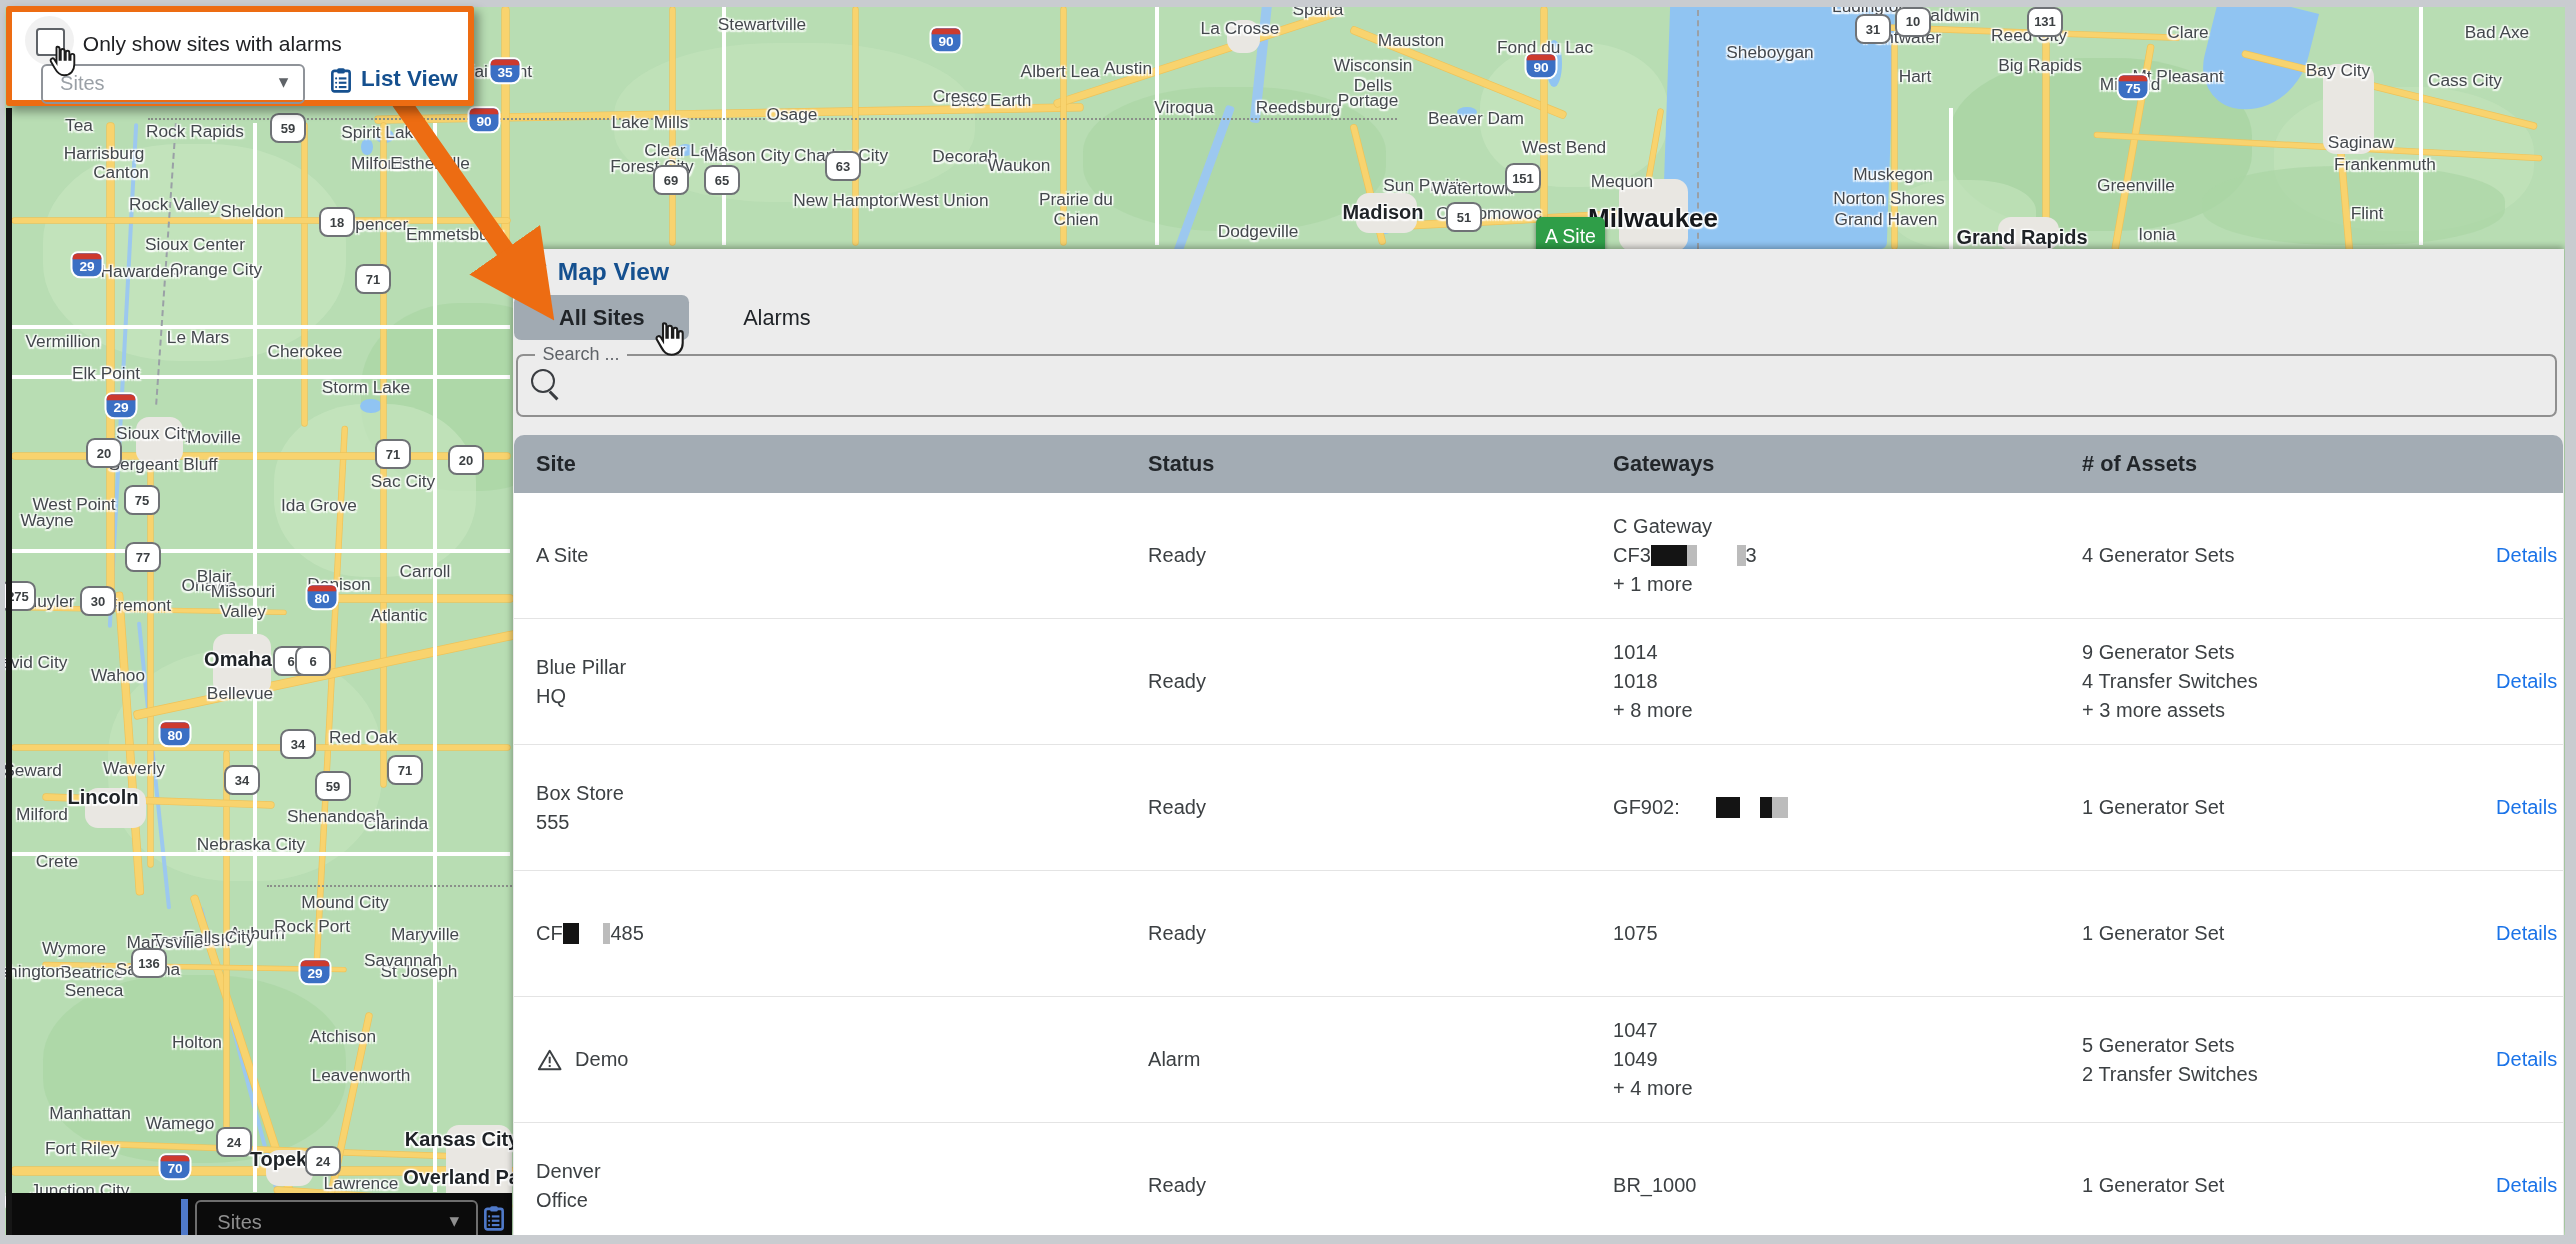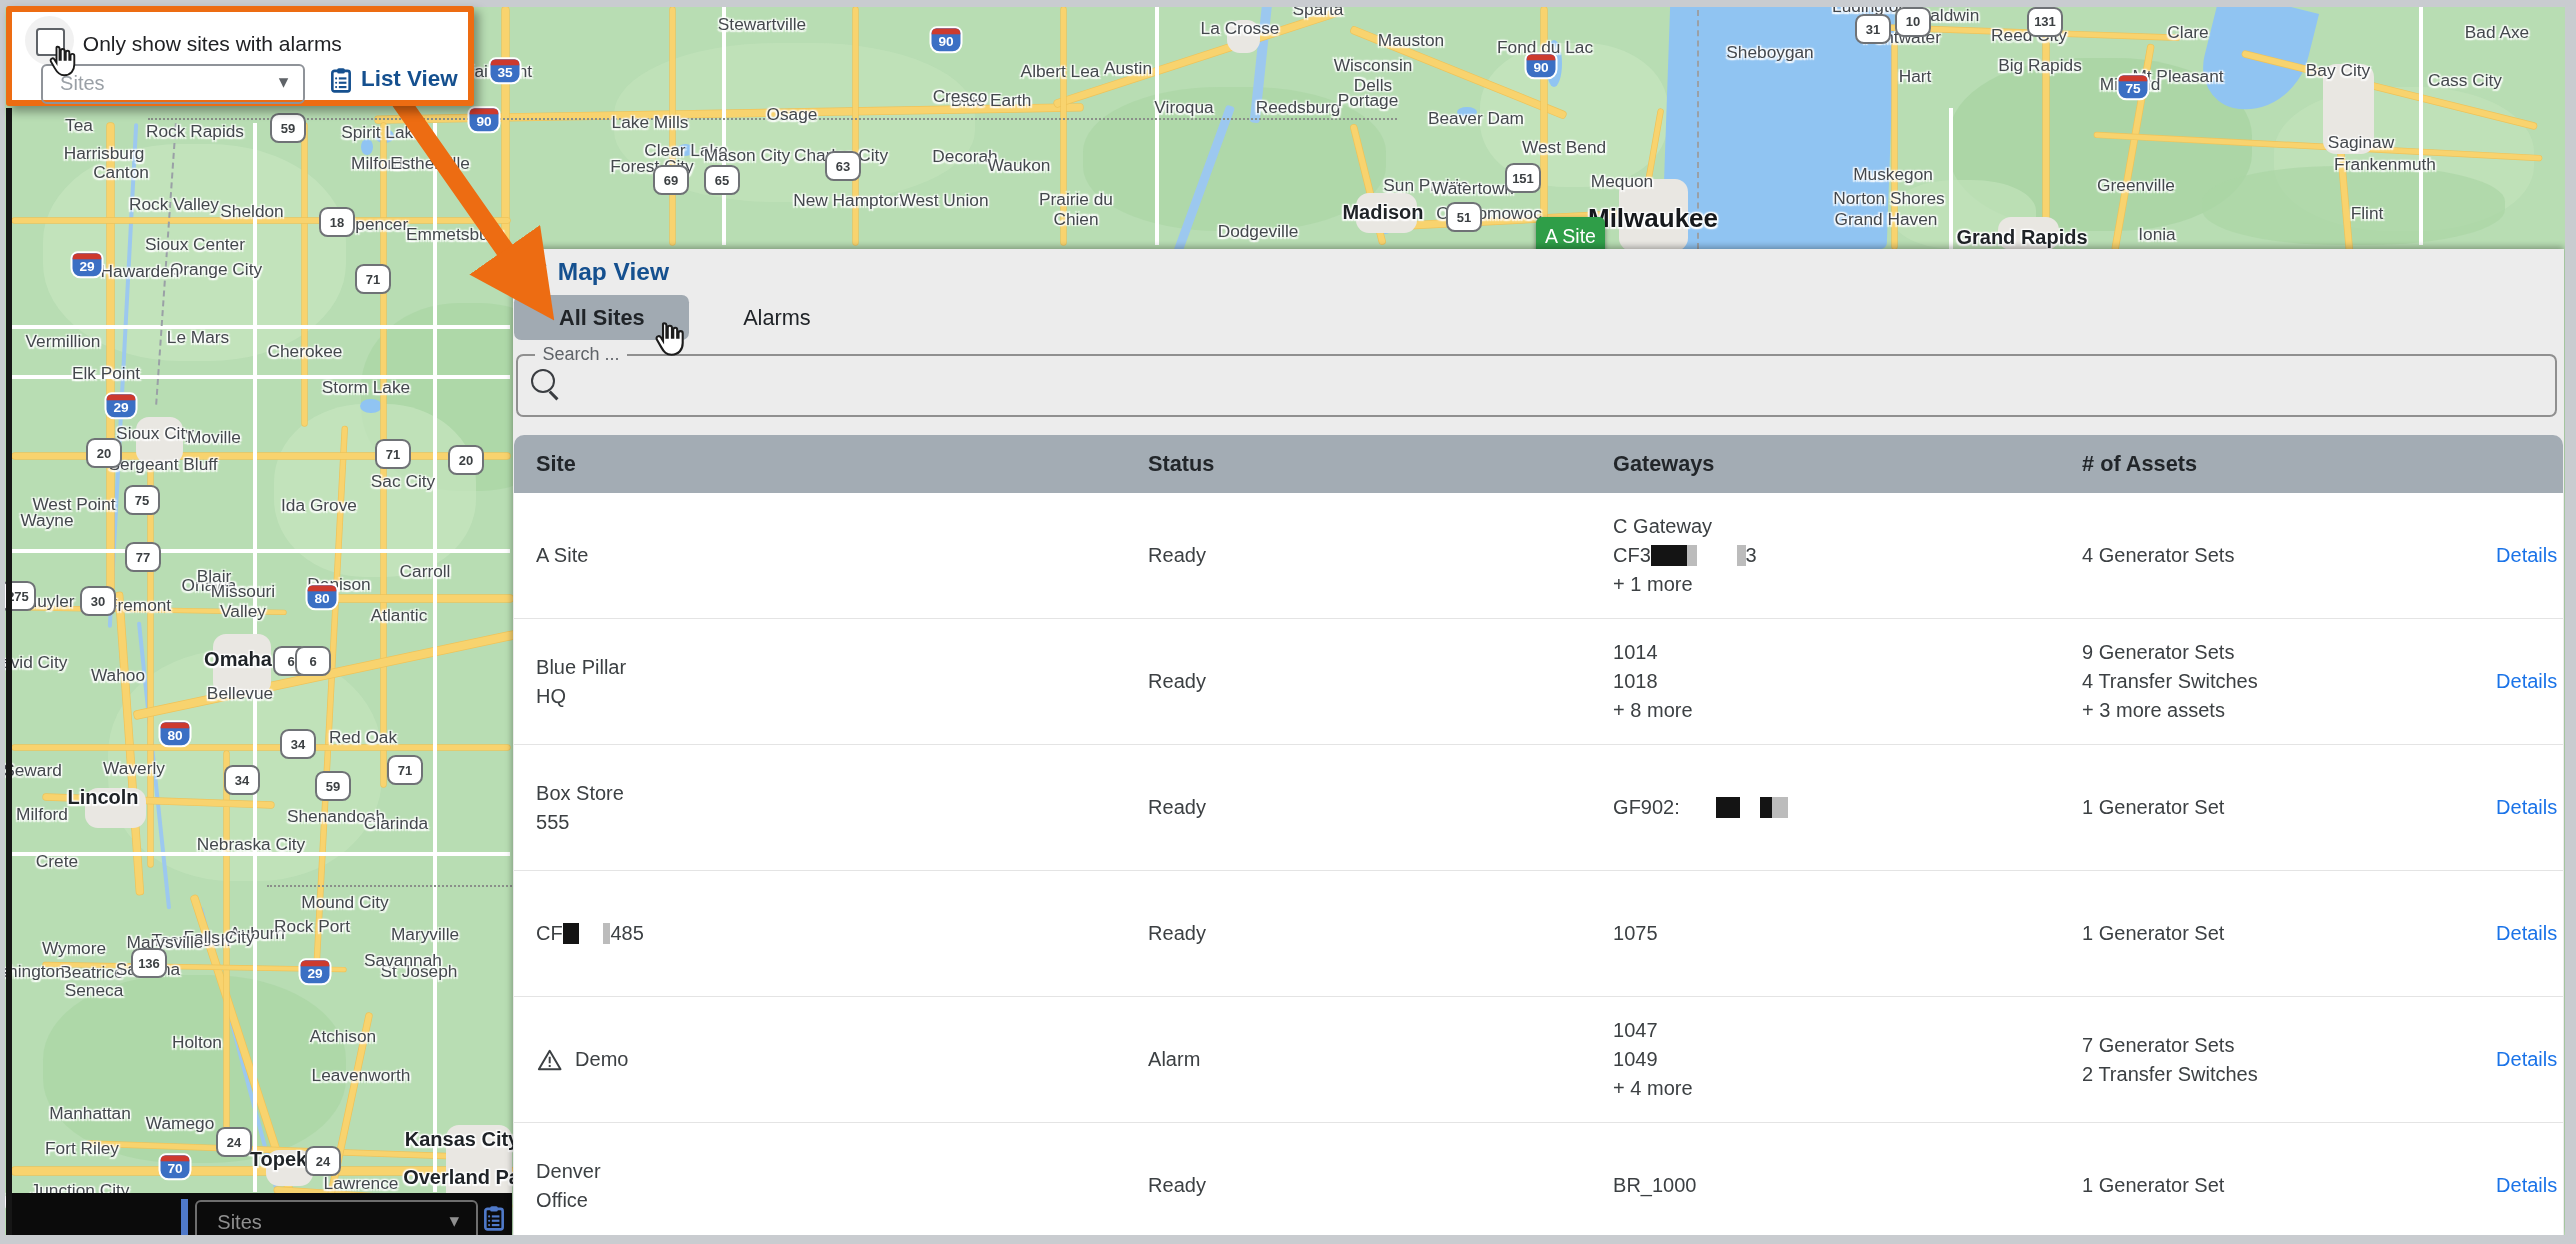--- a/index.html
+++ b/index.html
@@ -547,21 +547,21 @@
             <span>1047</span>
           </div>
           <div class="line">
             <span>1049</span>
           </div>
           <div class="line">
             <span>+ 4 more</span>
           </div>
         </div>
     <div class="lines c-assets">
-          <div class="line">7 Generator Sets</div>
+          <div class="line">5 Generator Sets</div>
           <div class="line">2 Transfer Switches</div>
         </div>
     <a class="details">Details</a>
   </div>
 
   <div class="row">
     <div class="site-wrap">
 
       <div class="lines c-site">
             <div class="line">

